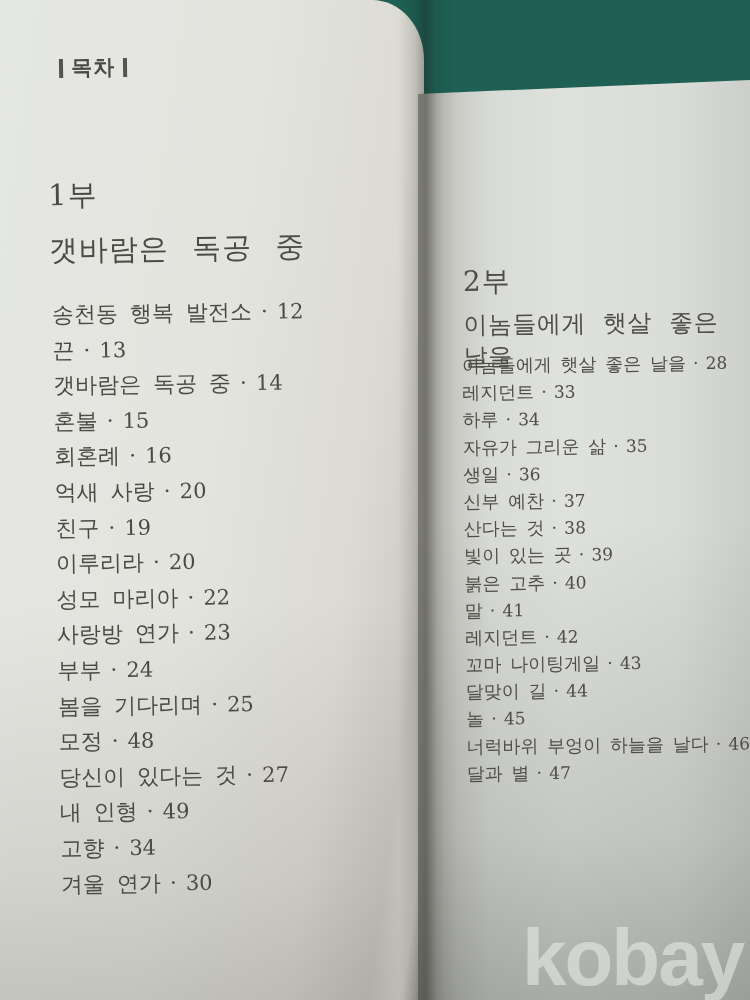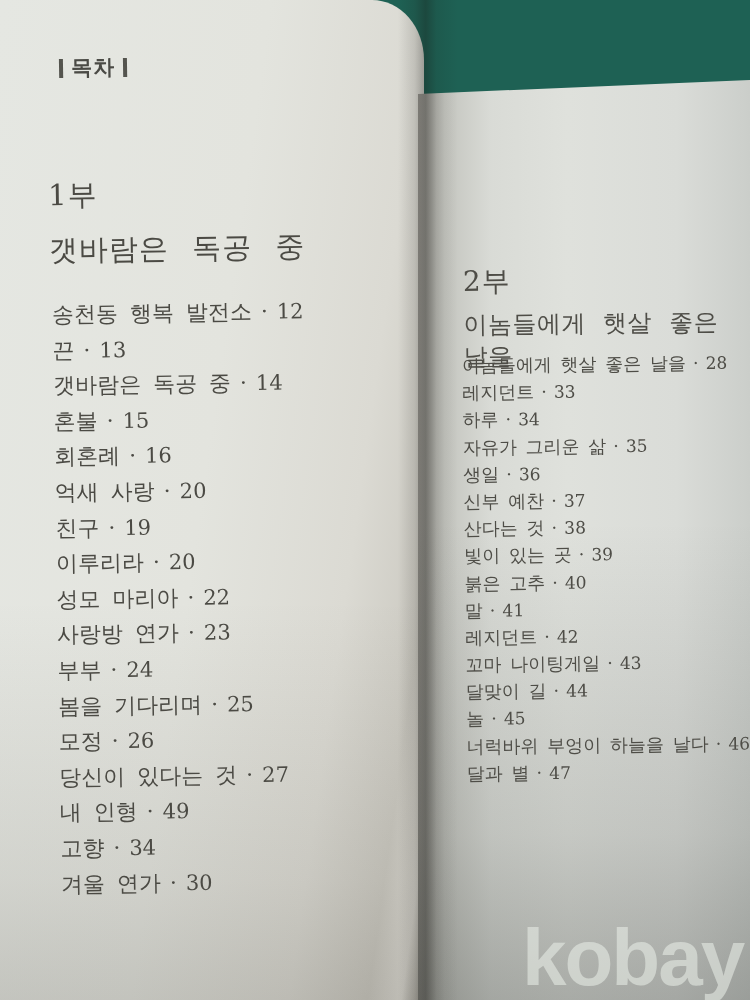--- a/index.html
+++ b/index.html
@@ -120,21 +120,21 @@
 
         <li>
           <span class="ttl">부부</span><span class="sep">·</span><span class="pg">24</span>
         </li>
 
         <li>
           <span class="ttl">봄을 기다리며</span><span class="sep">·</span><span class="pg">25</span>
         </li>
 
         <li>
-          <span class="ttl">모정</span><span class="sep">·</span><span class="pg">26</span>
+          <span class="ttl">모정</span><span class="sep">·</span><span class="pg">48</span>
         </li>
 
         <li>
           <span class="ttl">당신이 있다는 것</span><span class="sep">·</span><span class="pg">27</span>
         </li>
 
         <li>
           <span class="ttl">내 인형</span><span class="sep">·</span><span class="pg">49</span>
         </li>
 

